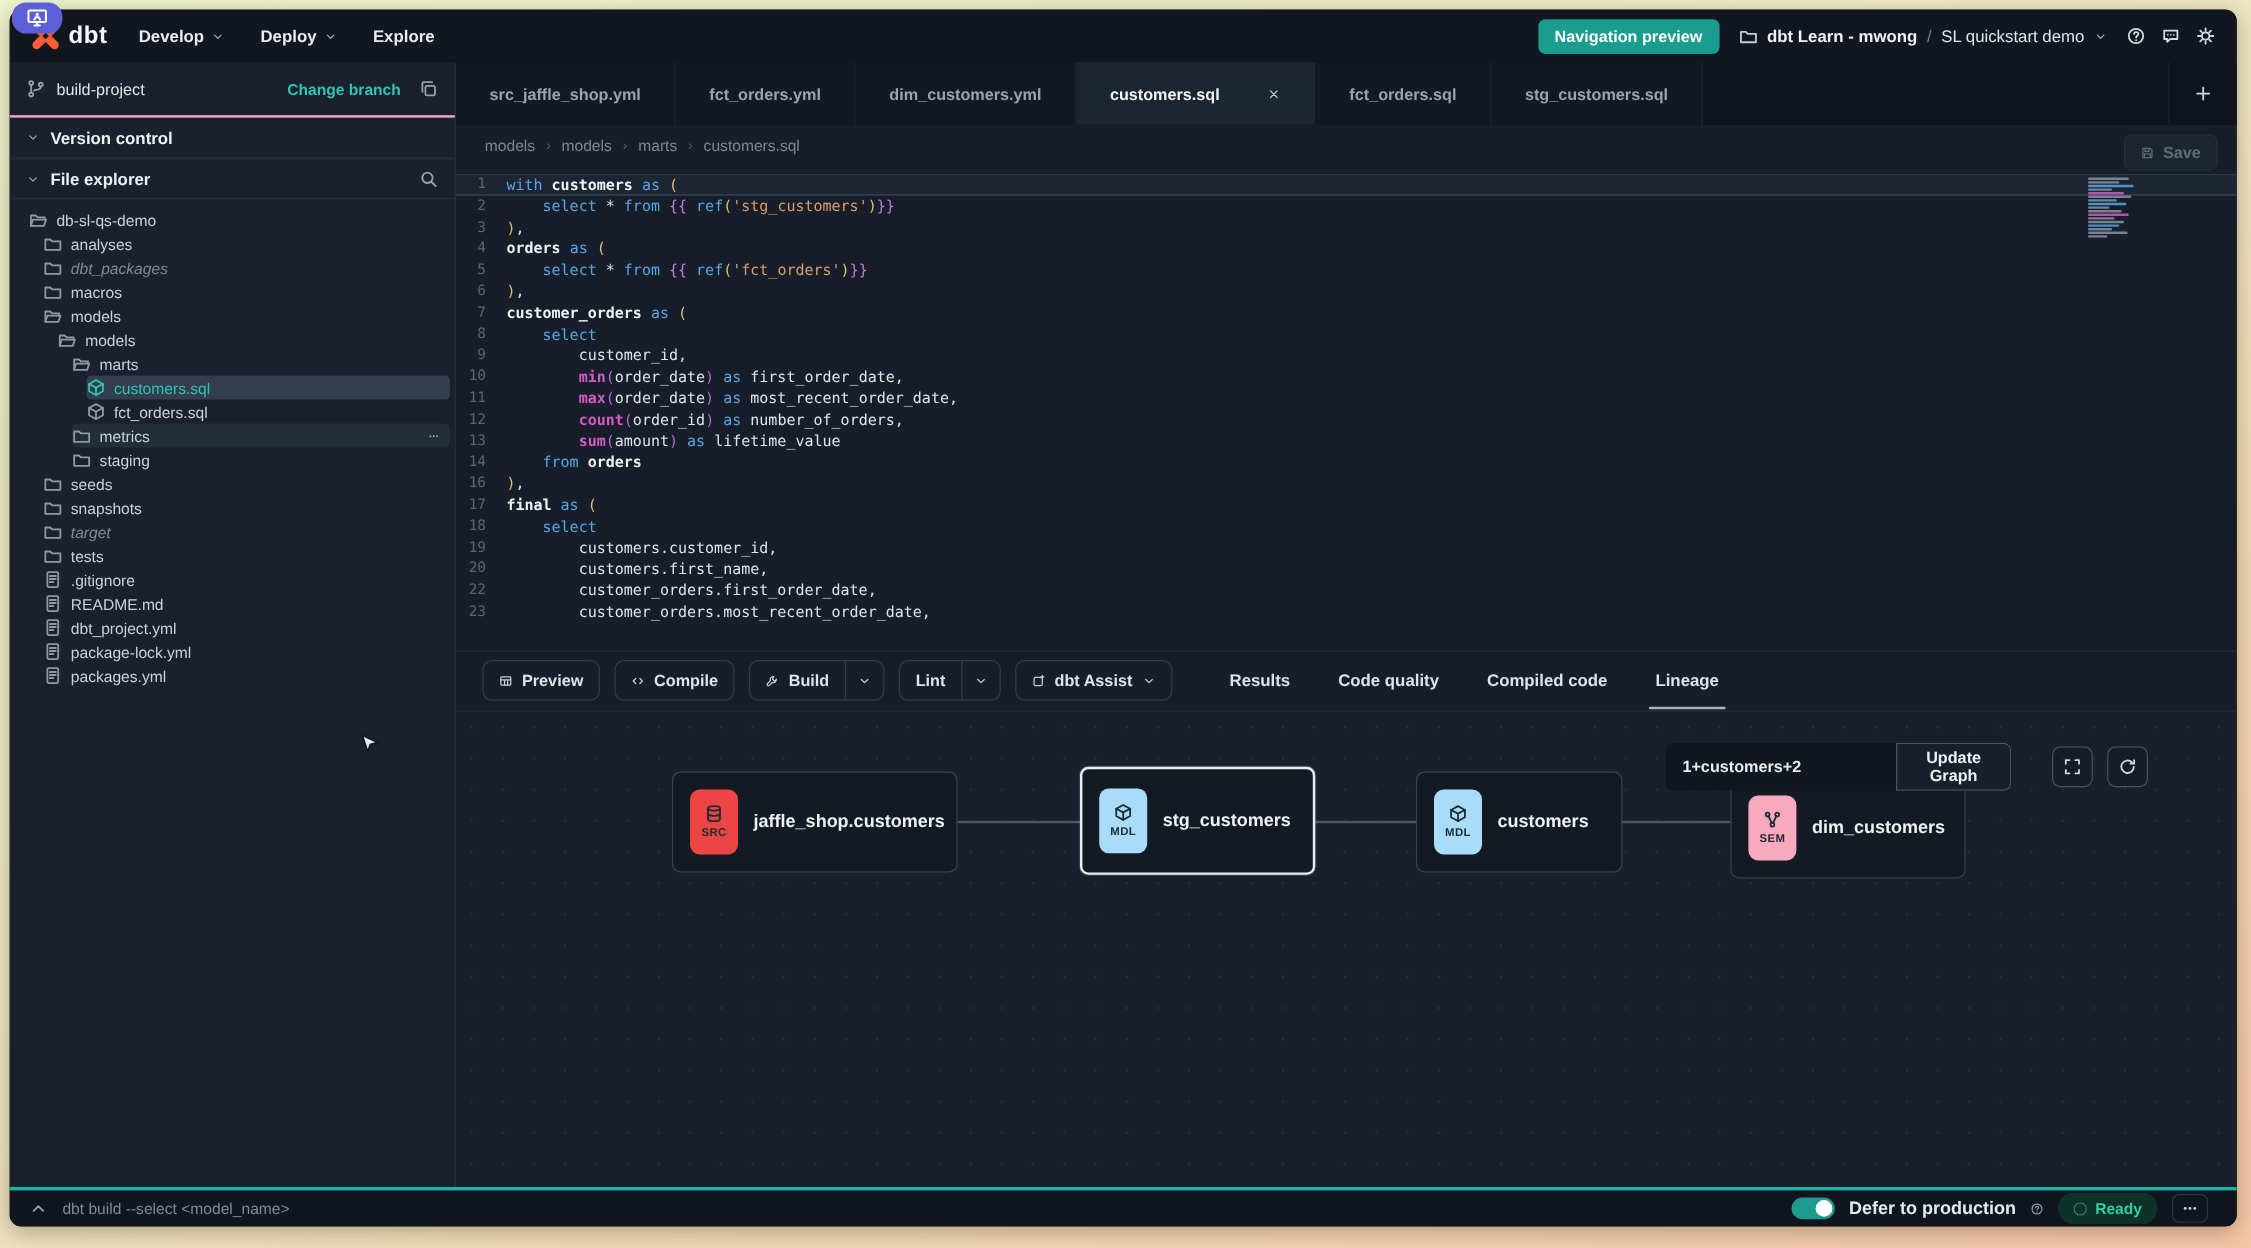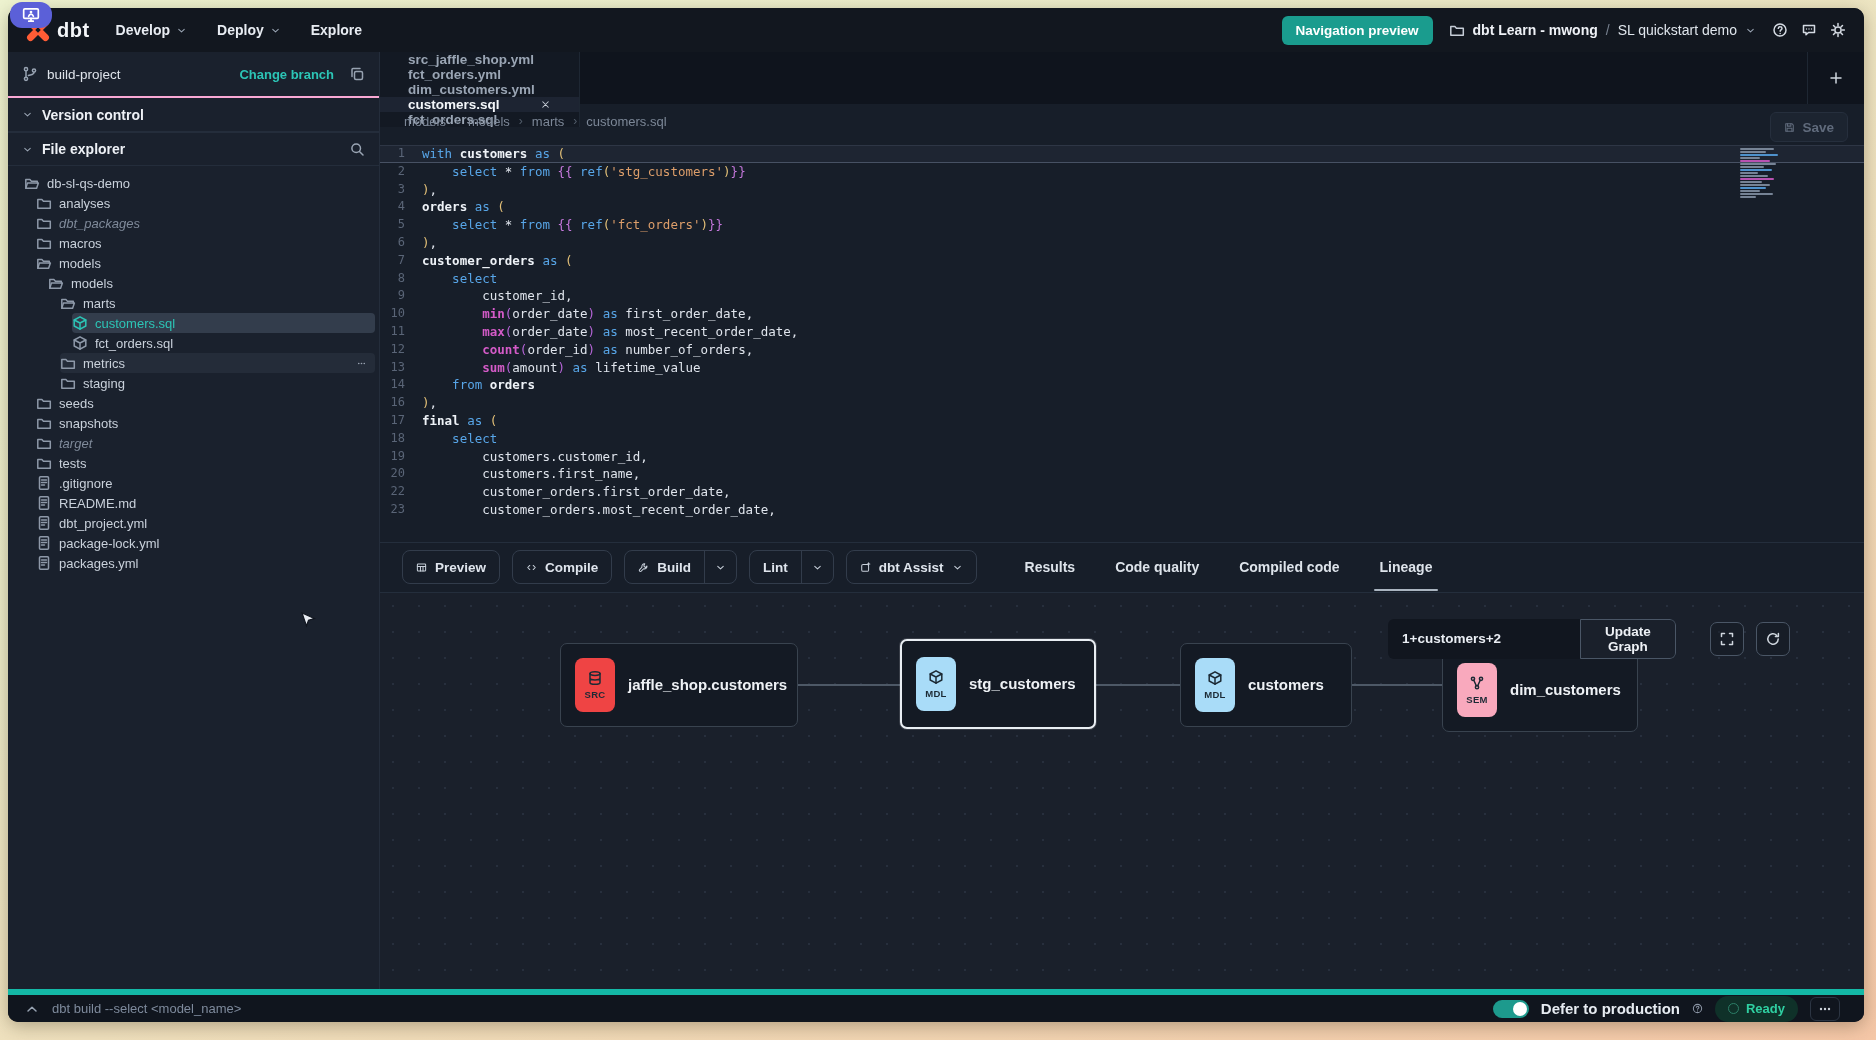--- a/index.html
+++ b/index.html
@@ -59,21 +59,21 @@
   .ti.selected{background:#333d4c;color:#2cc5b6;}
   .ti.selected .ic{color:#2cc5b6;}
   .ti.hover{background:#242c39;}
   .ti .kebab{margin-left:auto;color:#9aa4b2;}
   .tree-cursor{position:absolute;left:292px;top:560px;z-index:30;}
   .tree-cursor svg{width:17px;height:17px;}
 
   
   .editor-col{flex:1;display:flex;flex-direction:column;min-width:0;background:#171e29;position:relative;}
   .tabstrip{height:52px;background:#0f141d;display:flex;align-items:stretch;flex:none;}
-  .etabs{display:flex;align-items:stretch;flex-direction:column;}
+  .etabs{display:flex;align-items:stretch;}
   .etab{display:flex;align-items:center;padding:0 28px;background:#131923;border-right:1px solid #1e2733;
     color:#9aa5b4;font-size:13.5px;font-weight:600;white-space:nowrap;}
   .etab.active{background:#1d2432;color:#f4f7fa;gap:40px;}
   .etab .close{color:#c6cdd6;}
   .tabfill{flex:1;border-right:1px solid #1e2733;}
   .plusbtn{width:56px;display:flex;align-items:center;justify-content:center;color:#cfd6de;}
   .crumbrow{height:34px;display:flex;align-items:center;padding:0 24px;gap:9px;color:#7c8797;font-size:13px;flex:none;}
   .crumb-sep{color:#525d6b;font-size:12px;}
   .savebtn{position:absolute;top:60px;right:16px;height:30px;padding:0 13px;background:#1c2430;
     border:1px solid #262f3d;border-radius:6px;color:#606b7c;font-weight:700;font-size:13.5px;
@@ -118,21 +118,21 @@
   .ledge{position:absolute;height:2px;background:#4d5866;z-index:1;}
   .lctrl{position:absolute;left:1008px;top:26px;display:flex;z-index:5;border-radius:6px;overflow:hidden;}
   .lsel{width:192px;height:40px;background:#11161f;color:#e9edf3;font-size:13.5px;font-weight:600;
     display:flex;align-items:center;padding:0 14px;}
   .lupd{width:96px;height:40px;border:1px solid #4a5666;border-left:1px solid #4a5666;background:#1a202b;
     color:#eef1f6;font-weight:700;font-size:13.5px;display:flex;align-items:center;justify-content:center;border-radius:0 6px 6px 0;}
   .sqbtn{position:absolute;top:29px;width:34px;height:34px;border:1px solid #4a5666;border-radius:7px;
     display:flex;align-items:center;justify-content:center;color:#cfd6de;background:rgba(20,26,36,.4);z-index:5;}
 
   
-  .statusbar{height:33px;background:#10151e;border-top:6px solid #14b8a6;display:flex;align-items:center;
+  .statusbar{height:33px;background:#10151e;border-top:3px solid #14b8a6;display:flex;align-items:center;
     padding:0 24px 0 16px;gap:12px;flex:none;}
   .sb-collapse{color:#97a2b1;}
   .sb-cmd{color:#7e8a9c;font-size:13px;}
   .sb-right{margin-left:auto;display:flex;align-items:center;gap:12px;}
   .toggle{width:36px;height:18px;border-radius:9px;background:#1d9a8d;position:relative;}
   .toggle .knob{position:absolute;right:2px;top:2px;width:14px;height:14px;border-radius:50%;background:#fff;}
   .defer-label{color:#e6ebf1;font-size:15px;font-weight:600;}
   .sb-help{color:#8b95a5;}
   .ready{height:26px;border-radius:13px;background:#0f3129;display:flex;align-items:center;gap:7px;padding:0 13px;}
   .ready .ring{width:11px;height:11px;border:1.5px solid #2c7f68;border-radius:50%;}
@@ -472,20 +472,23 @@
             <div class="etab active">
               <span>customers.sql</span>
               <span class="ic sm close">
                 <svg viewBox="0 0 16 16" fill="none" stroke="currentColor" stroke-width="1.5" stroke-linecap="round" stroke-linejoin="round">
                   <path d="M4 4l8 8M12 4l-8 8"></path>
                 </svg>
               </span>
             </div>
             <div class="etab">
               <span>fct_orders.sql</span>
+            </div>
+            <div class="etab">
+              <span>stg_customers.sql</span>
             </div>
           </div>
         <div class="tabfill"></div>
         <div class="plusbtn">
             <span class="ic">
               <svg viewBox="0 0 16 16" fill="none" stroke="currentColor" stroke-width="1.5" stroke-linecap="round" stroke-linejoin="round">
                 <path d="M8 3v10M3 8h10"></path>
               </svg>
             </span>
           </div>

